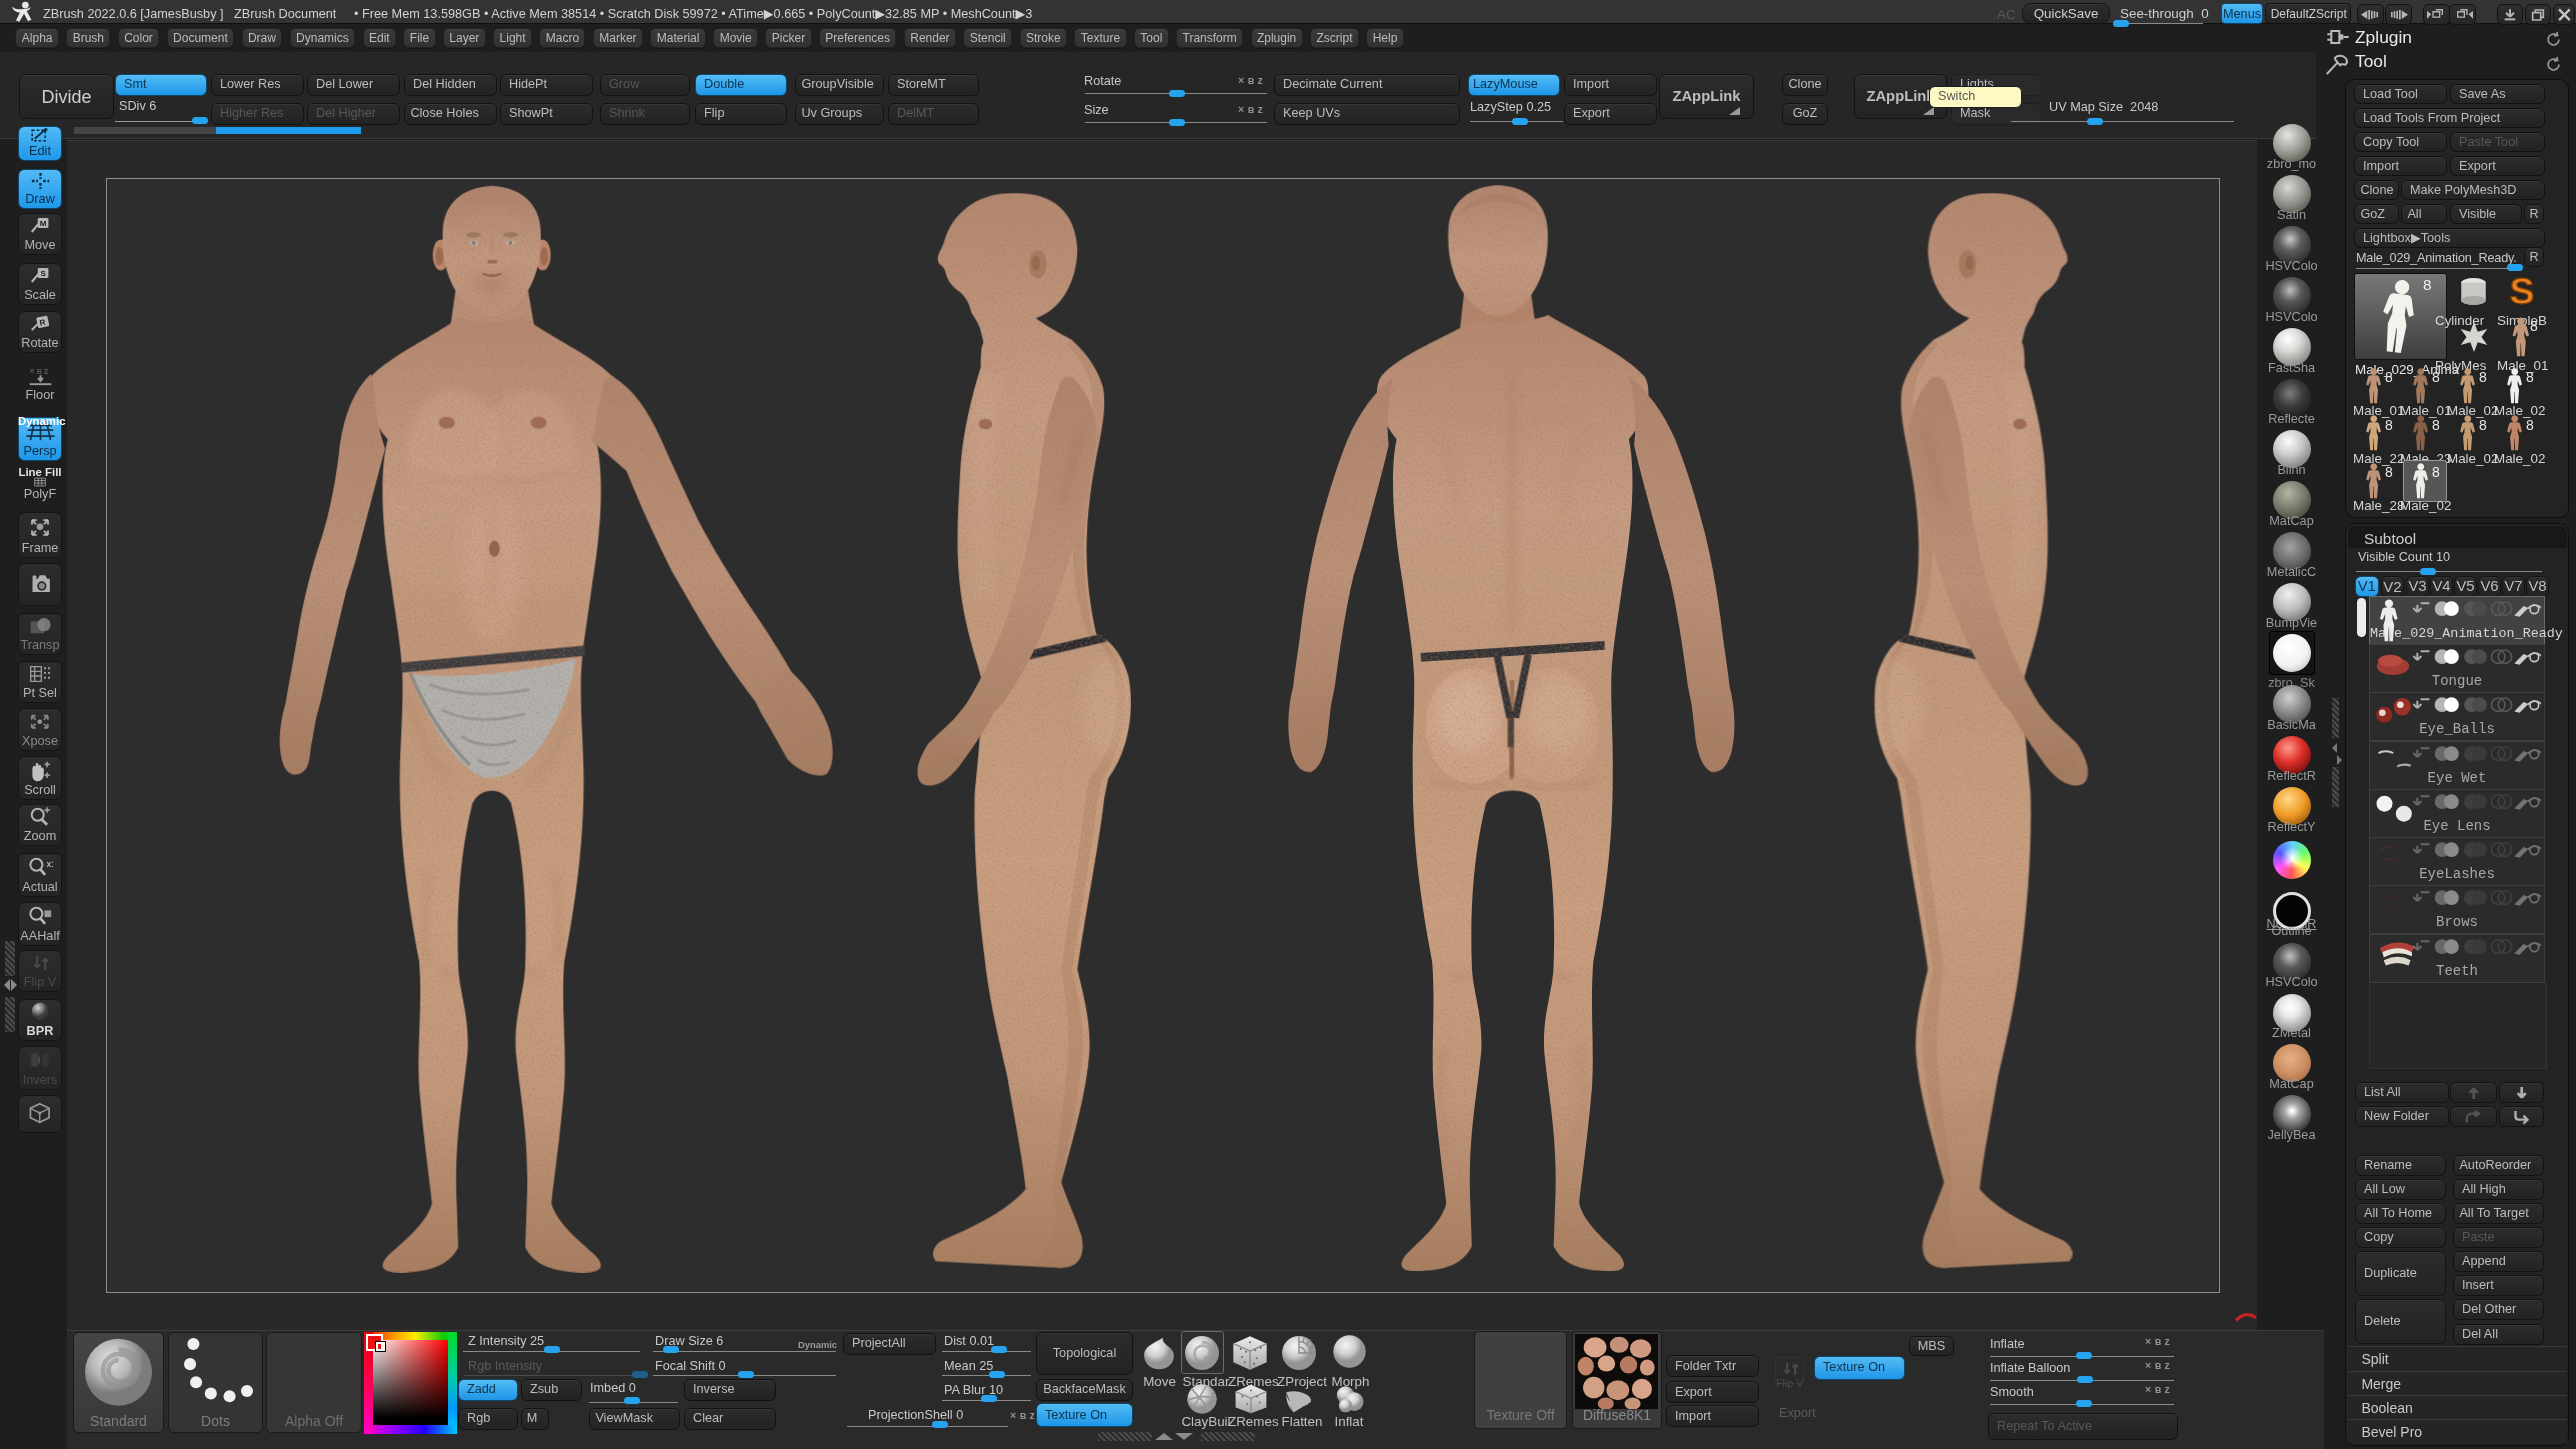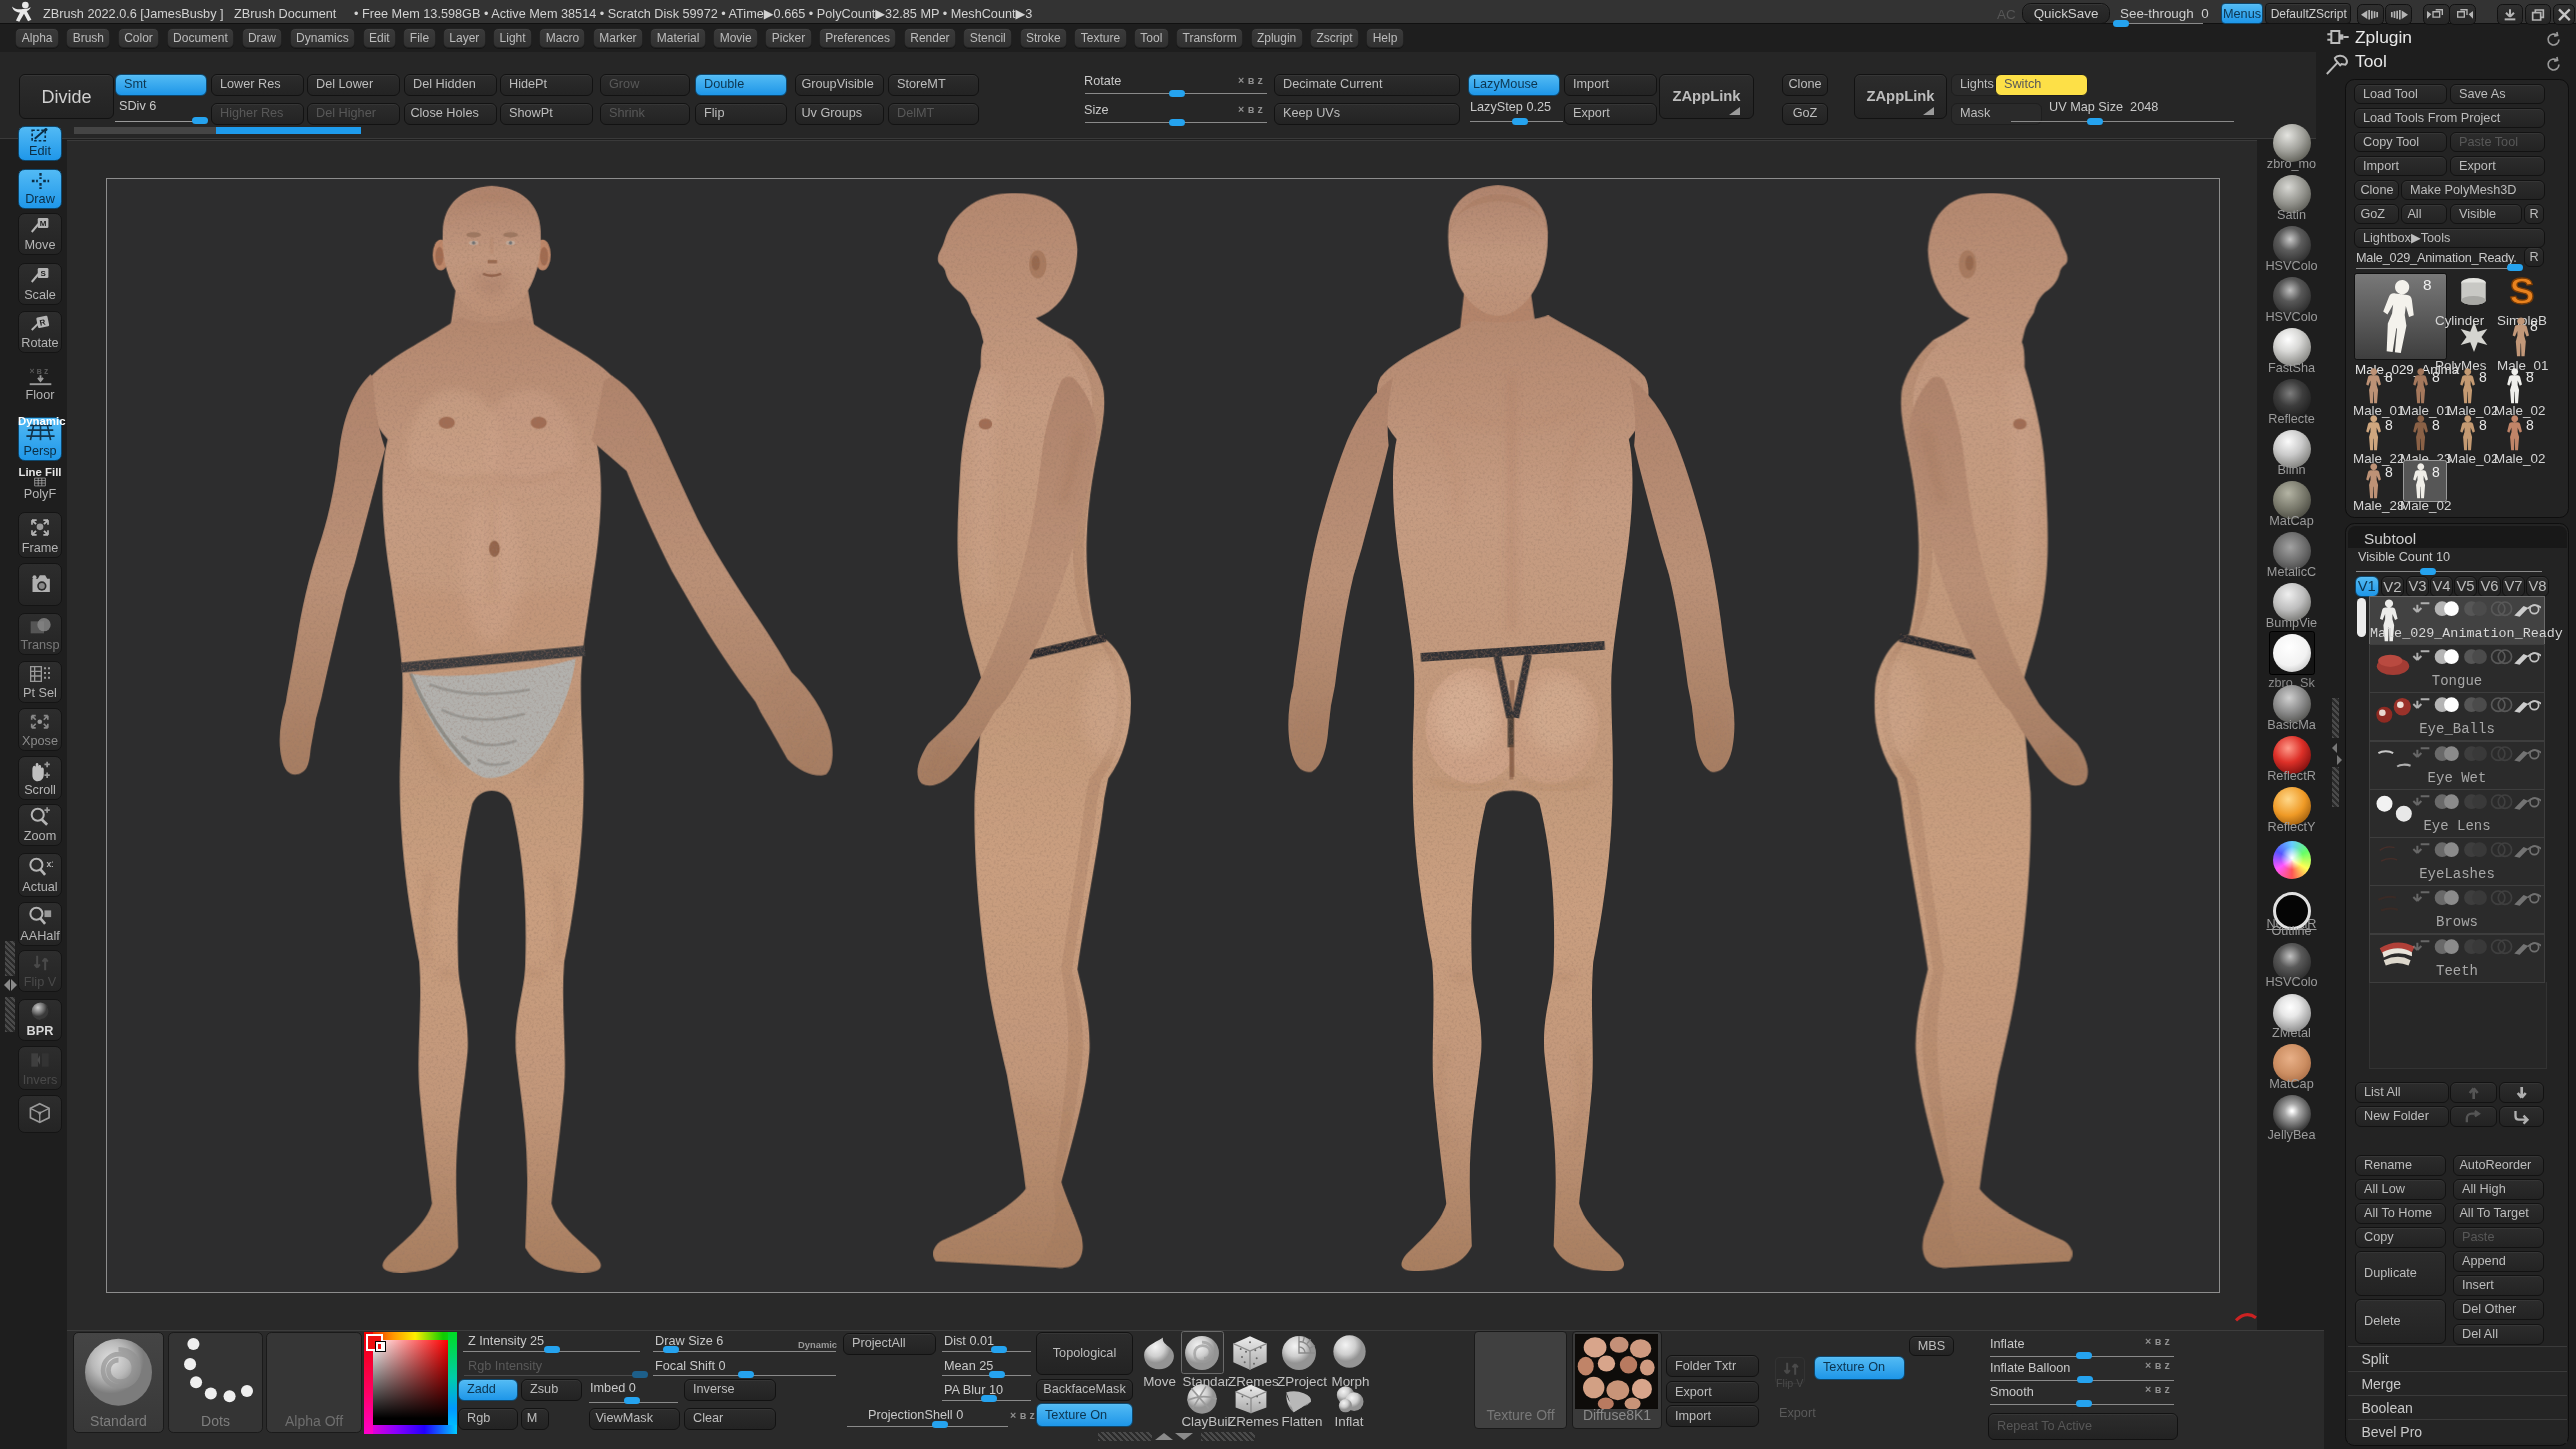--- a/index.html
+++ b/index.html
@@ -173,21 +173,21 @@
 <div class="btn r1" style="left:1564px;width:93px;">Import</div>
 <div class="btn r2" style="left:1564px;width:93px;">Export</div>
 <div class="btn ctr" style="left:1659px;top:74px;width:95px;height:45px;font-weight:bold;font-size:14.8px;">ZAppLink</div>
 <div class="abs" style="left:1729px;top:107px;width:0;height:0;border-left:11.4px solid transparent;border-bottom:8.7px solid #9a9a9a;"></div>
 <div class="btn r1 ctr" style="left:1782px;width:46px;">Clone</div>
 <div class="btn r2 ctr" style="left:1782px;width:46px;">GoZ</div>
 <div class="btn ctr" style="left:1854px;top:74px;width:93px;height:45px;font-weight:bold;font-size:14.8px;">ZAppLink</div>
 <div class="abs" style="left:1923px;top:107px;width:0;height:0;border-left:11.4px solid transparent;border-bottom:8.7px solid #9a9a9a;"></div>
 <div class="btn r1" style="left:1951px;width:91px;border-color:#1e1e1e;background:#2a2a2a;box-shadow:none;">Lights</div>
 <div class="btn r2" style="left:1951px;width:91px;border-color:#1e1e1e;background:#2a2a2a;box-shadow:none;">Mask</div>
-<div class="btn r1 dim" style="left:1995px;width:93px;border-color:#1e1e1e;background:#fde047;box-shadow:none;">Switch</div>
+<div class="btn r1 dim" style="left:1929px;width:93px;border-color:#1e1e1e;background:#fef9c3;box-shadow:none;margin-top:12px;">Switch</div>
 <div class="lbl" style="left:2049px;top:101px;">UV Map Size&nbsp;&nbsp;2048</div>
 <div class="track" style="left:2011px;top:121px;width:223px;"></div>
 <div class="pill" style="left:2087px;top:118px;"></div>
 
 <div class="abs" style="left:67px;top:140px;width:2190px;height:1190px;background:#292929;border-top:0.7px solid #3a3a3a;"></div>
 <div class="abs" style="left:106px;top:178px;width:2114px;height:1115px;background:#2d2d2e;border:1.3px solid #8d8d8d;"></div>
 <svg id="figures" class="abs" style="left:0;top:0" width="2576" height="1449" viewBox="0 0 3840 2160">
 <defs>
   <linearGradient id="skinF" x1="0" y1="0" x2="0" y2="1">
     <stop offset="0" stop-color="#b4886f"></stop>

